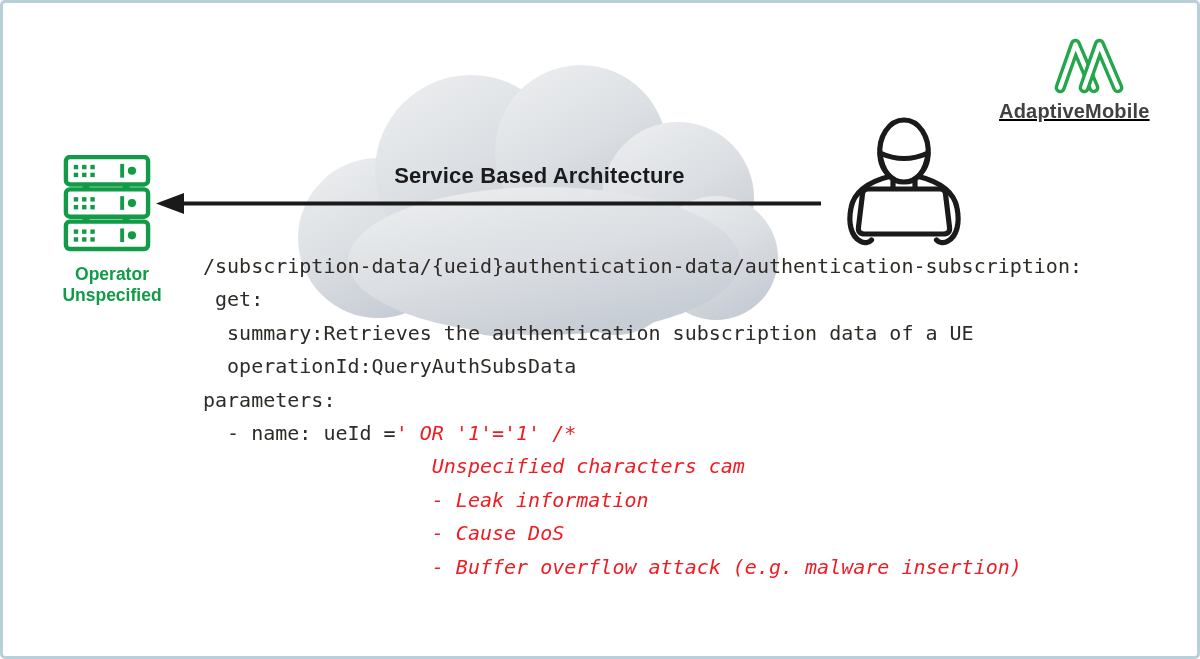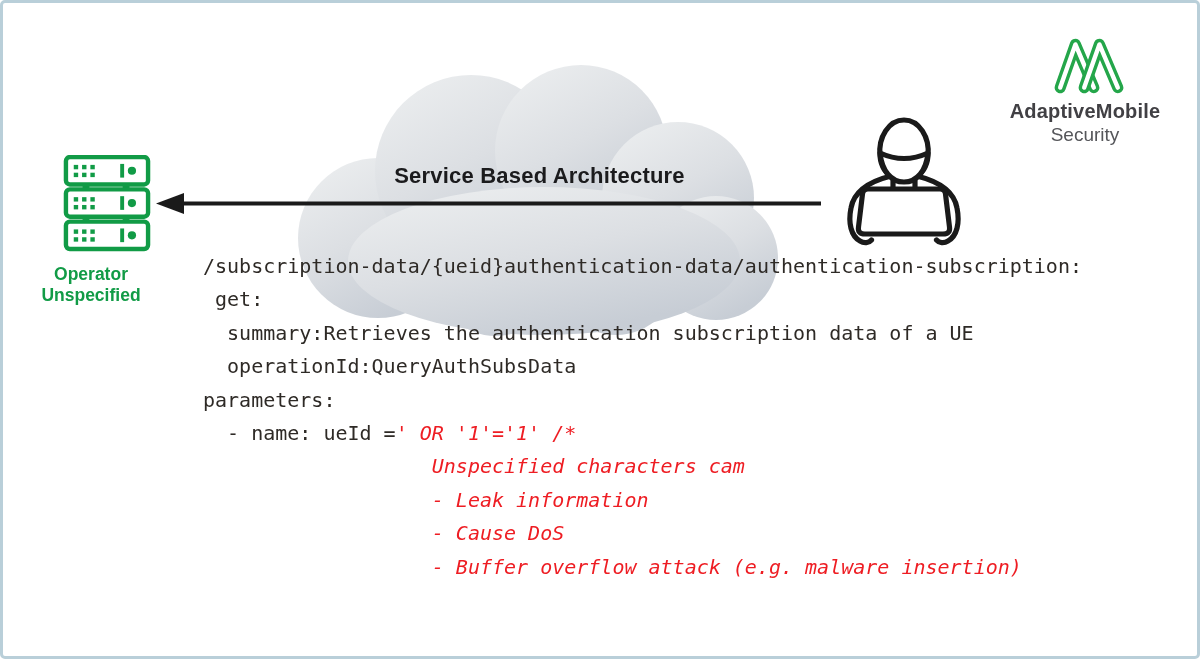--- a/index.html
+++ b/index.html
@@ -17,30 +17,30 @@
     left:293px;top:160px;width:487px;text-align:center;
     font-size:22px;font-weight:bold;color:var(--title_dark);letter-spacing:.2px;
   }
 
   
   .arrow-svg{left:150px;top:185px;width:672px;height:31px;}
 
   
   .db-svg{left:60px;top:152px;width:88px;height:98px;}
   .db-label{
-    left:8px;top:261px;width:160px;text-align:center;
+    left:29px;top:261px;width:160px;text-align:center;
     font-size:17.5px;font-weight:bold;line-height:21px;color:var(--db_green);
   }
 
   
   .attacker-svg{left:830px;top:106px;width:140px;height:140px;}
 
   
   .logo-svg{left:1044px;top:31px;width:84px;height:64px;}
-  .brand-text{left:996px;top:96px;width:172px;text-align:center;line-height:24px;}
+  .brand-text{left:996px;top:96px;width:172px;line-height:24px;text-decoration:underline;}
   .brand-line1{font-size:20px;font-weight:bold;color:var(--brand_dark);letter-spacing:.2px;}
   .brand-line2{font-size:19px;font-weight:normal;color:var(--brand_gray);}
 
   
   .code-block{
     left:200px;top:247px;
     font-family:"DejaVu Sans Mono","Liberation Mono",monospace;
     font-size:20px;line-height:33.4px;white-space:pre;color:var(--code_text);
   }
   .c-code{color:var(--code_text);text-align:center;}
@@ -144,18 +144,17 @@
     <g fill="none" stroke-linecap="round" stroke-linejoin="round">
       <path d="M 14,67 L 33,13 L 56,67" stroke="var(--brand_green)" stroke-width="14"></path>
       <path d="M 14,67 L 33,13 L 56,67" stroke="#ffffff" stroke-width="5.5"></path>
       <path d="M 44,67 L 63,13 L 86,67" stroke="var(--brand_green)" stroke-width="14"></path>
       <path d="M 44,67 L 63,13 L 86,67" stroke="#ffffff" stroke-width="5.5"></path>
     </g>
   </svg>
 
   <div class="abs brand-text">
     <div class="brand-line1">AdaptiveMobile</div>
-    <div class="brand-line2">Security</div>
   </div>
 
   <div class="abs code-block"><div><span class="c-code">/subscription-data/{ueid}authentication-data/authentication-subscription:</span></div><div><span class="c-code"> get:</span></div><div><span class="c-code">  summary:Retrieves the authentication subscription data of a UE</span></div><div><span class="c-code">  operationId:QueryAuthSubsData</span></div><div><span class="c-code">parameters:</span></div><div><span class="c-code">  - name: ueId =</span><span class="c-attack">' OR '1'='1' /*</span></div><div><span class="c-attack">                   Unspecified characters cam</span></div><div><span class="c-attack">                   - Leak information</span></div><div><span class="c-attack">                   - Cause DoS</span></div><div><span class="c-attack">                   - Buffer overflow attack (e.g. malware insertion)</span></div></div>
 
 </div>
 
 </body></html>

